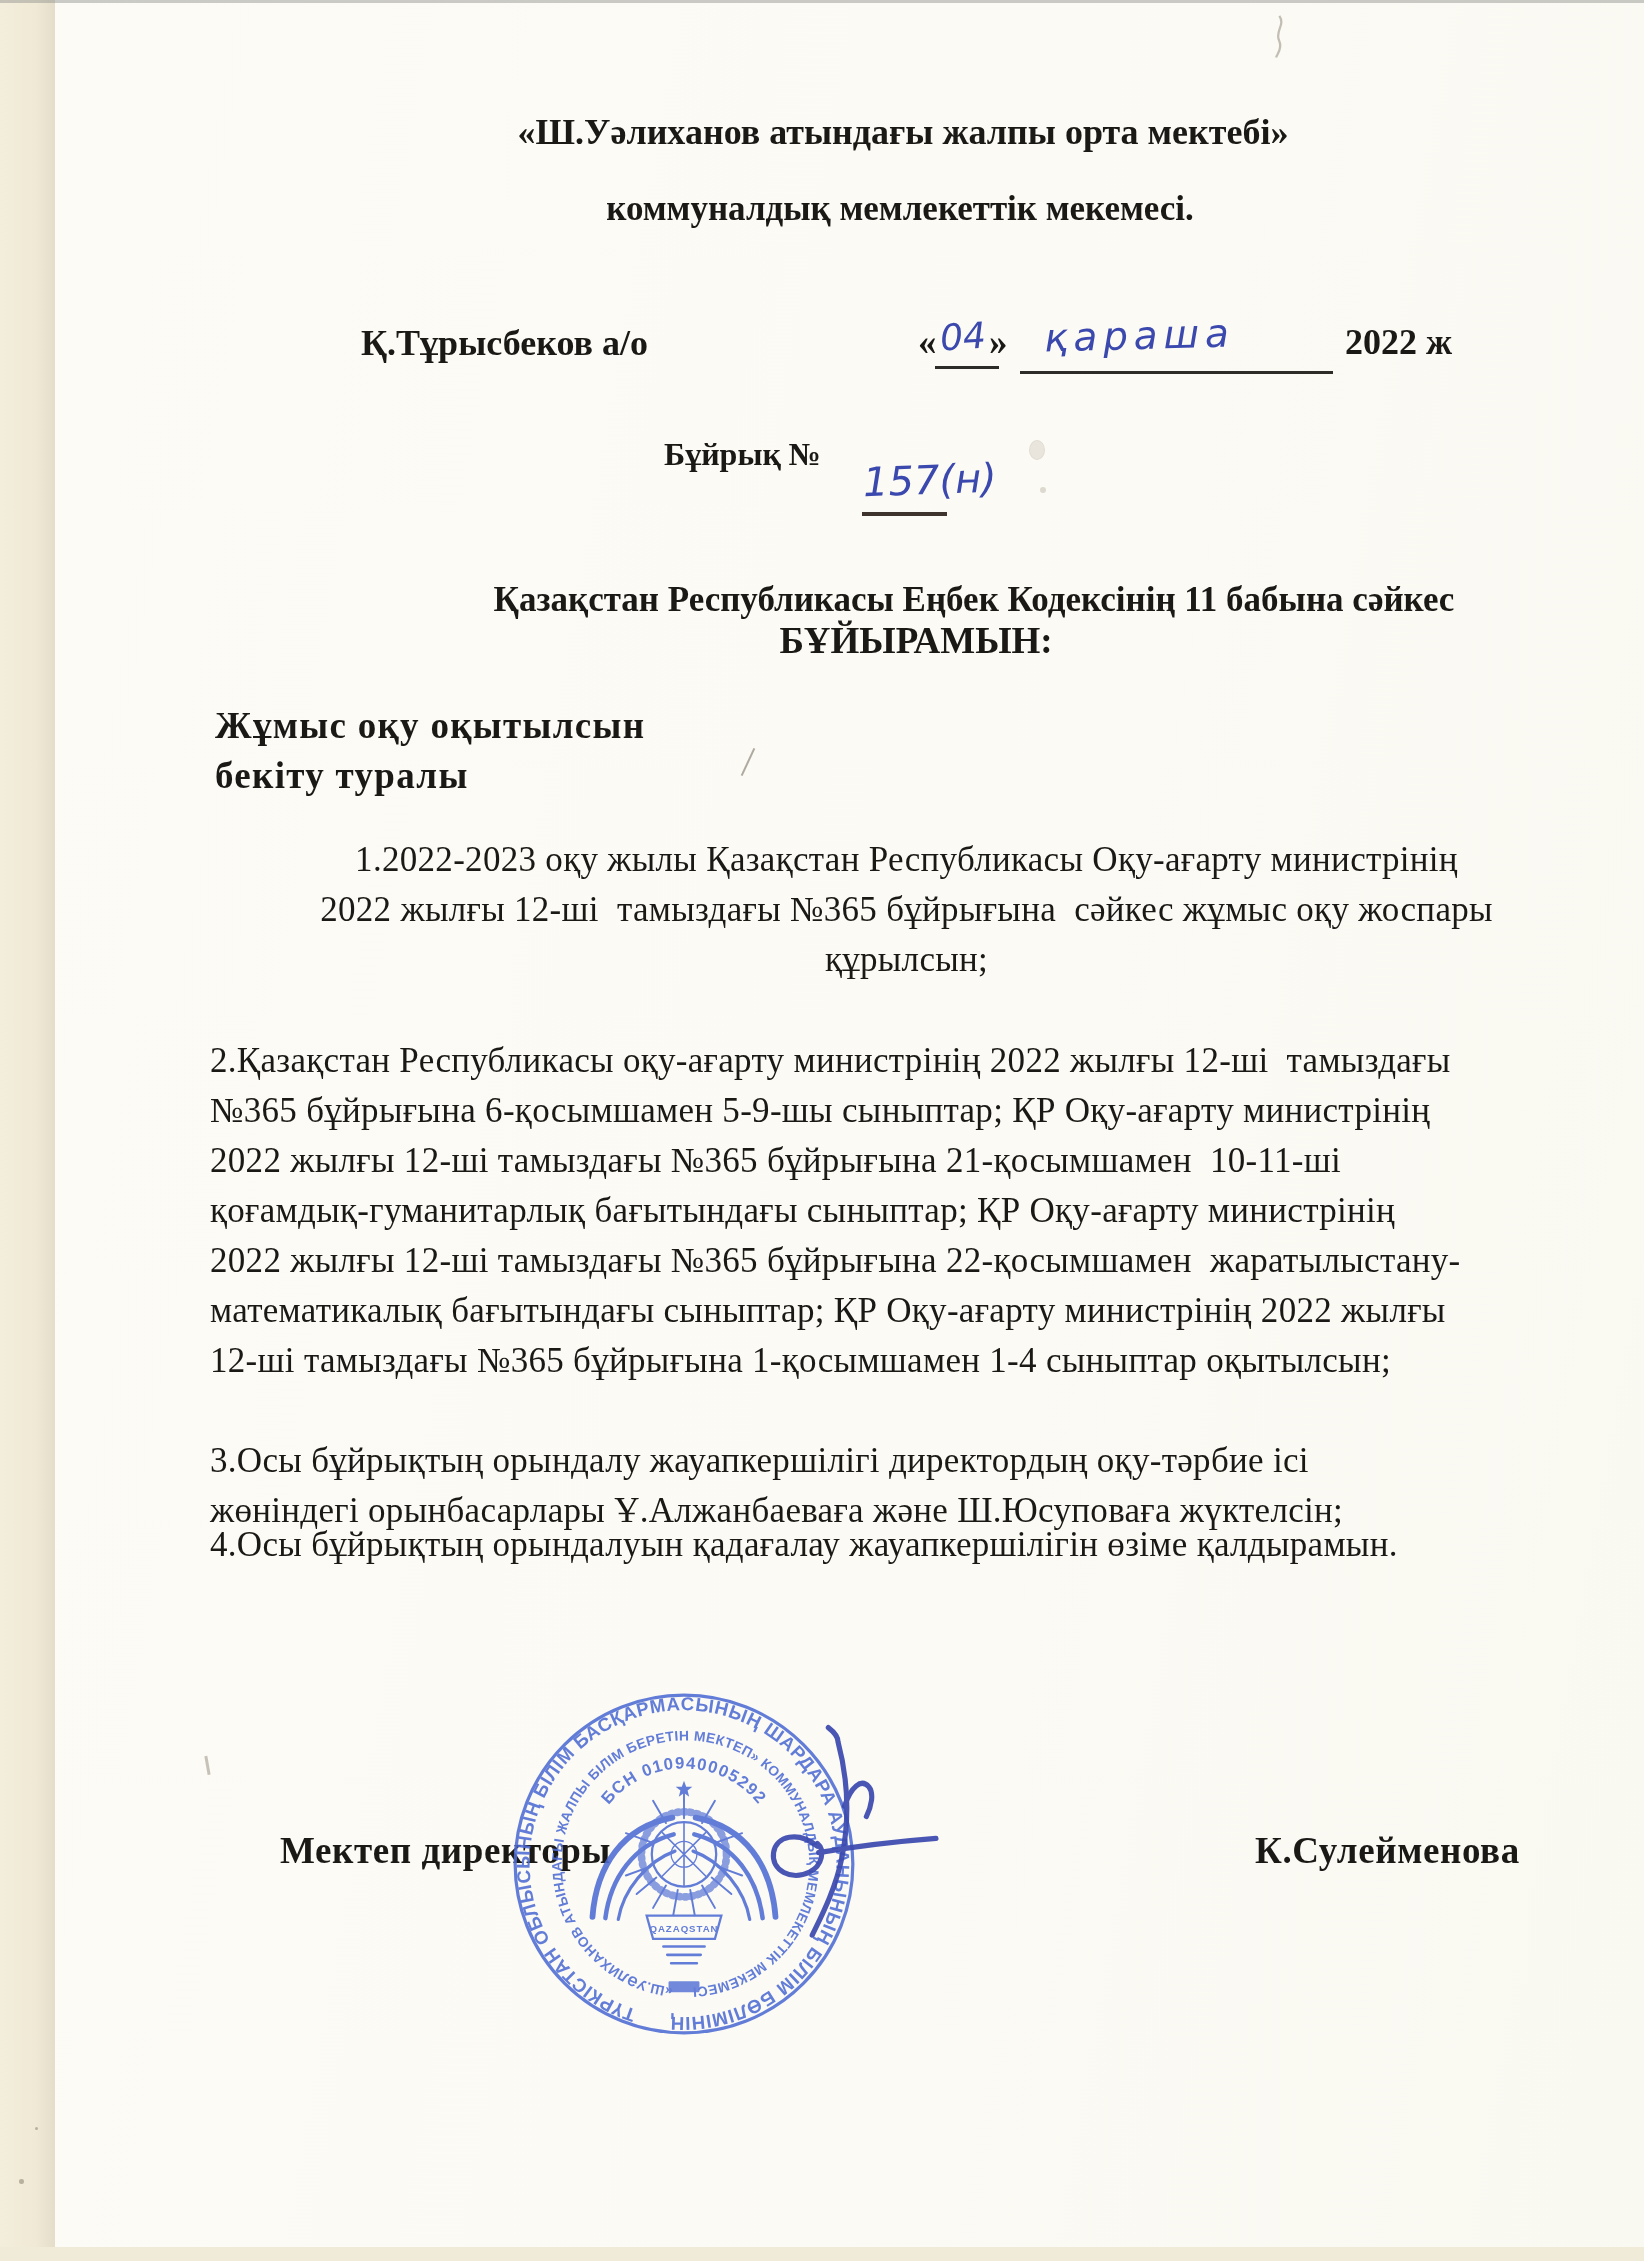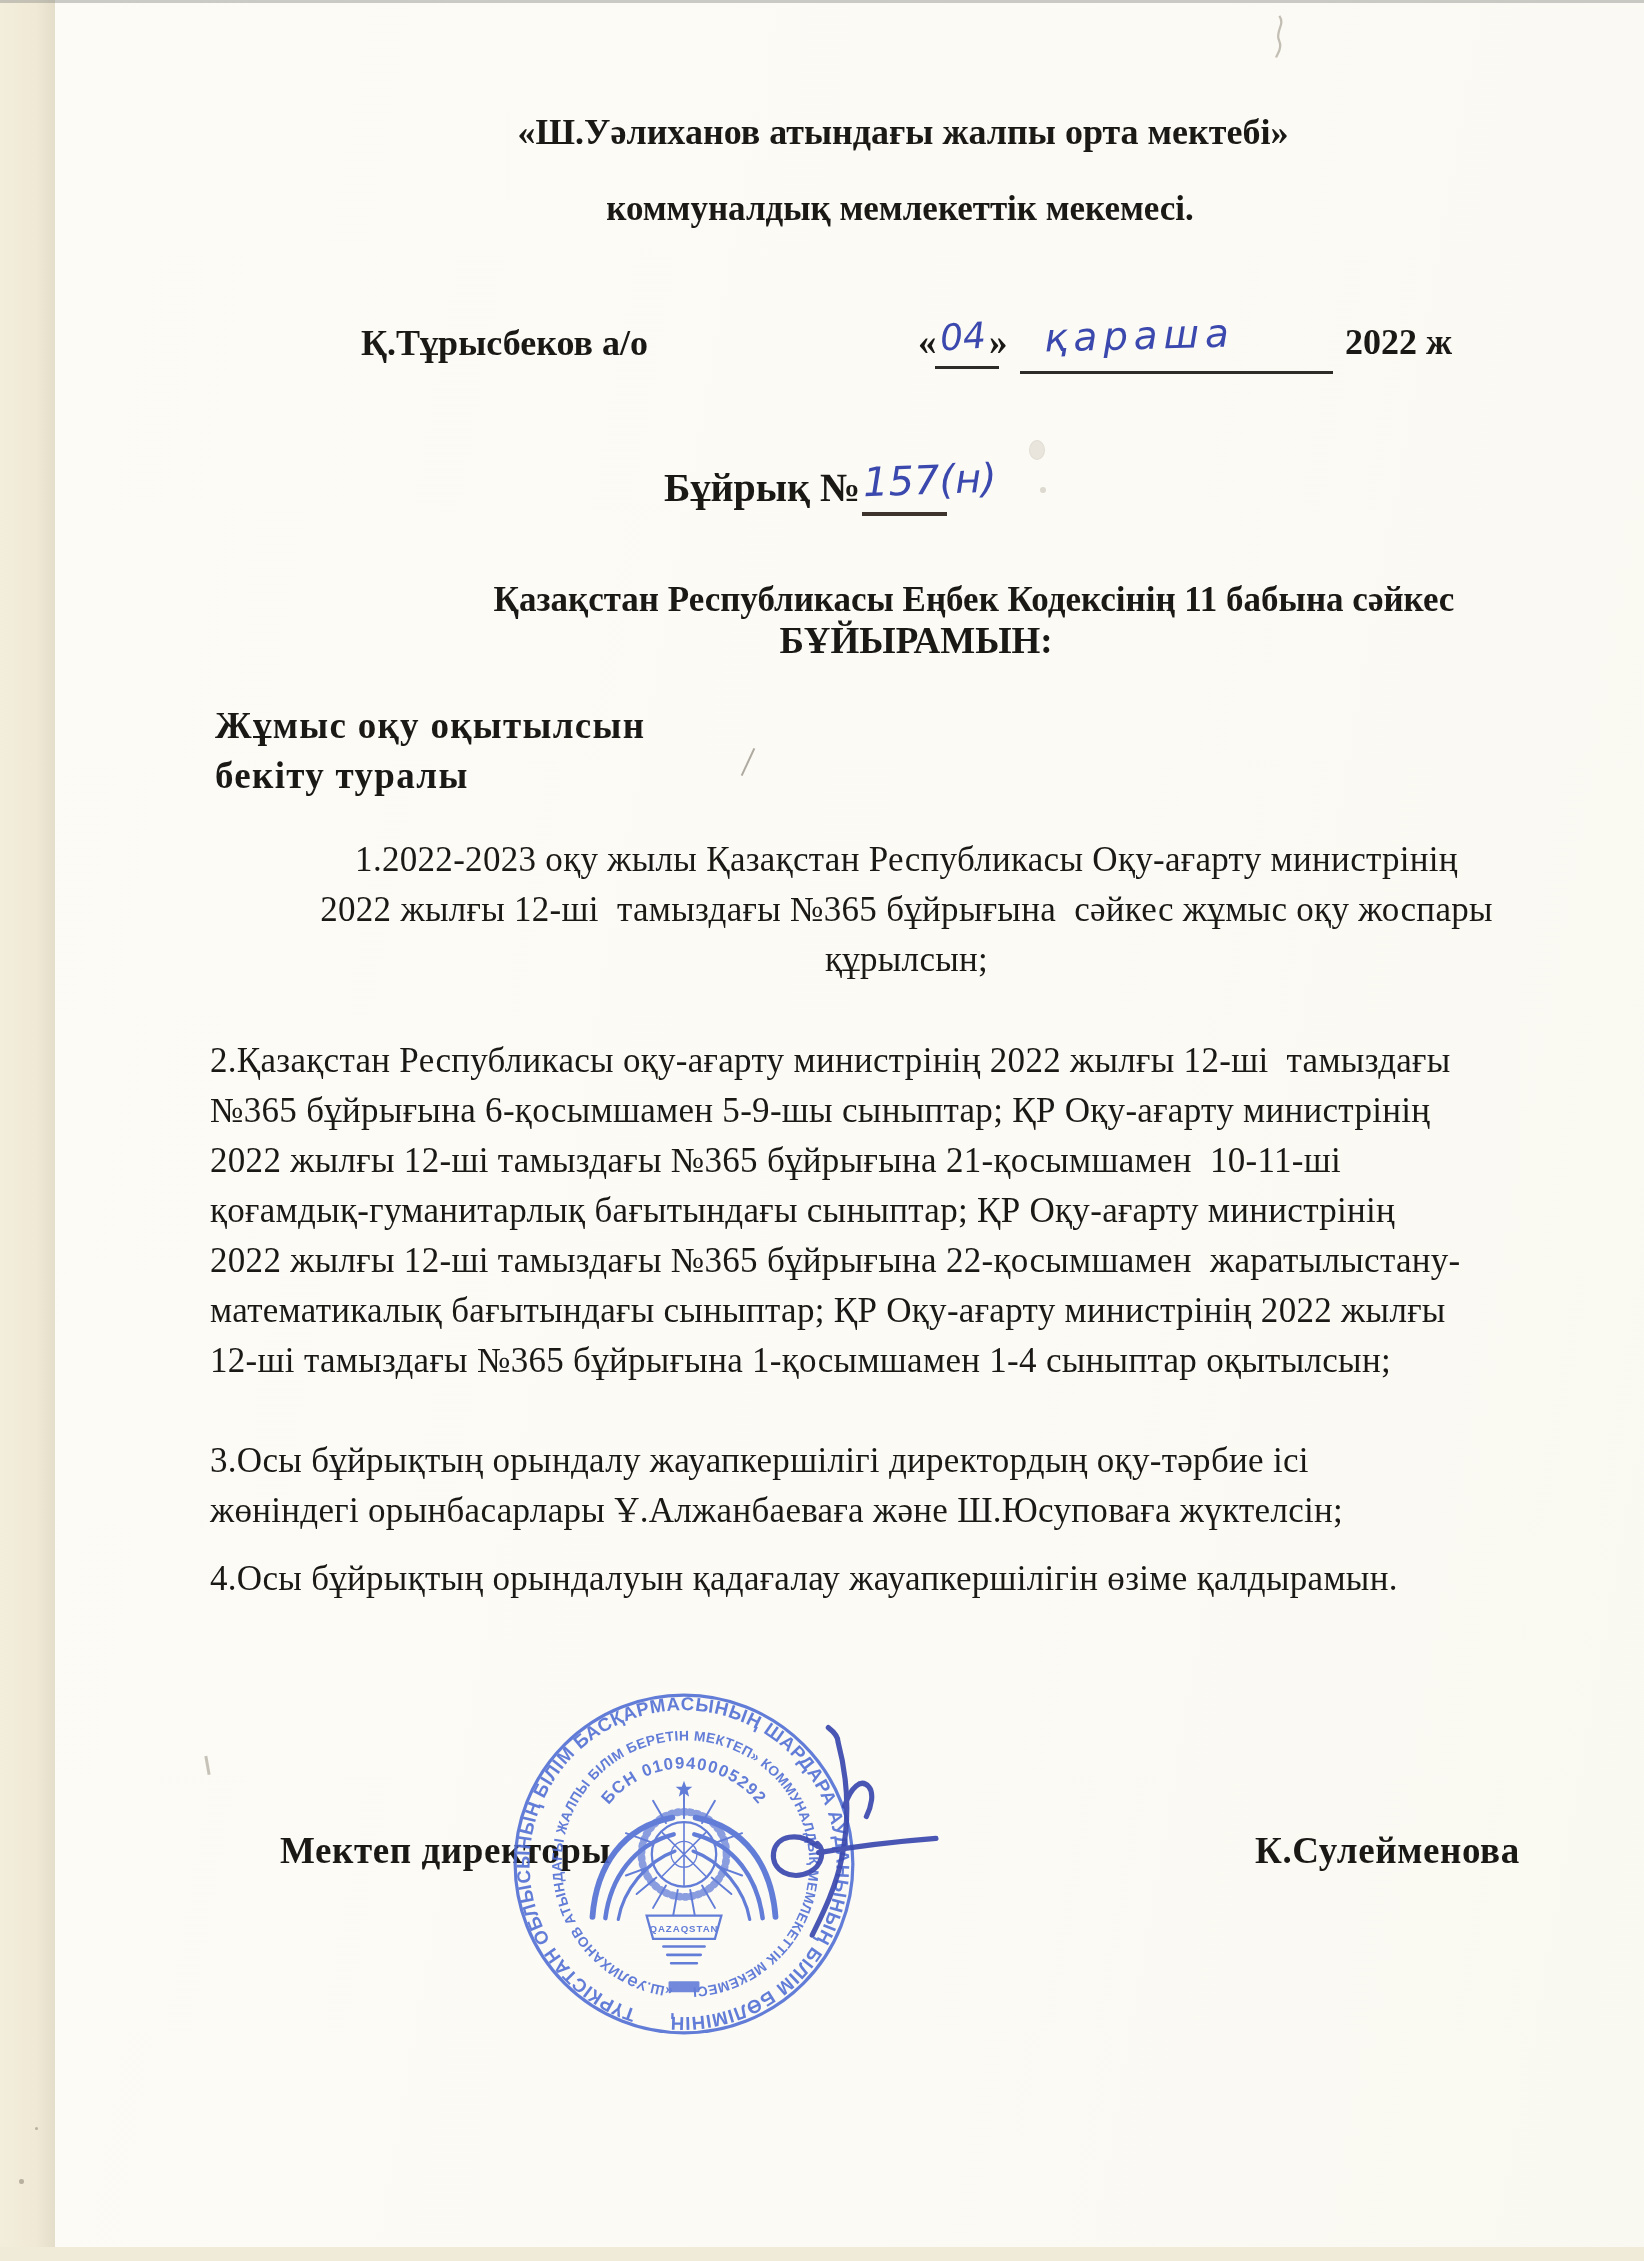--- a/index.html
+++ b/index.html
@@ -29,21 +29,21 @@
 
   <div class="abs b" style="left:361px;top:322px;font-size:36px;text-align:center;">Қ.Тұрысбеков а/о</div>
   <div class="abs b" style="left:918px;top:320px;font-size:37px;">«</div>
   <div class="abs hw" style="left:940px;top:316px;font-size:36px;transform:rotate(-4deg);">04</div>
   <div class="abs b" style="left:989px;top:320px;font-size:37px;">»</div>
   <div class="abs rule artifact" style="left:935px;top:366px;width:64px;"></div>
   <div class="abs rule artifact" style="left:1020px;top:371px;width:313px;"></div>
   <div class="abs hw" style="left:1044px;top:313px;font-size:39px;letter-spacing:5.8px;transform:rotate(-1.5deg);">қараша</div>
   <div class="abs b" style="left:1345px;top:321px;font-size:36px;">2022 ж</div>
 
-  <div class="abs b" style="left:664px;top:464px;font-size:40px;">Бұйрық №</div>
+  <div class="abs b" style="left:664px;top:436px;font-size:32px;">Бұйрық №</div>
   <div class="abs hw" style="left:863px;top:457px;font-size:40px;transform:rotate(-2deg);">157(н)</div>
   <div class="abs rule artifact" style="left:862px;top:512px;width:85px;height:3.9px;background:#3f332d;"></div>
 
   <div class="abs b ctr" style="left:445px;top:580px;width:1058px;font-size:35px;">Қазақстан Республикасы Еңбек Кодексінің 11 бабына сәйкес</div>
   <div class="abs b ctr" style="left:387px;top:619px;width:1058px;font-size:37px;">БҰЙЫРАМЫН:</div>
 
   <div class="abs b" style="left:215px;top:704px;font-size:37px;letter-spacing:1.3px;">Жұмыс оқу оқытылсын</div>
   <div class="abs b" style="left:215px;top:754px;font-size:37px;letter-spacing:1.3px;">бекіту туралы</div>
 
   <div class="abs body-text" style="left:210px;top:835px;width:1393px;text-align:center;">1.2022-2023 оқу жылы Қазақстан Республикасы Оқу-ағарту министрінің
@@ -51,21 +51,21 @@
 құрылсын;</div>
   <div class="abs body-text" style="left:210px;top:1036px;width:1393px;">2.Қазақстан Республикасы оқу-ағарту министрінің 2022 жылғы 12-ші  тамыздағы
 №365 бұйрығына 6-қосымшамен 5-9-шы сыныптар; ҚР Оқу-ағарту министрінің
 2022 жылғы 12-ші тамыздағы №365 бұйрығына 21-қосымшамен  10-11-ші
 қоғамдық-гуманитарлық бағытындағы сыныптар; ҚР Оқу-ағарту министрінің
 2022 жылғы 12-ші тамыздағы №365 бұйрығына 22-қосымшамен  жаратылыстану-
 математикалық бағытындағы сыныптар; ҚР Оқу-ағарту министрінің 2022 жылғы
 12-ші тамыздағы №365 бұйрығына 1-қосымшамен 1-4 сыныптар оқытылсын;</div>
   <div class="abs body-text" style="left:210px;top:1436px;width:1393px;">3.Осы бұйрықтың орындалу жауапкершілігі директордың оқу-тәрбие ісі
 жөніндегі орынбасарлары Ұ.Алжанбаеваға және Ш.Юсуповаға жүктелсін;</div>
-  <div class="abs body-text" style="left:210px;top:1554px;width:1393px;">4.Осы бұйрықтың орындалуын қадағалау жауапкершілігін өзіме қалдырамын.</div>
+  <div class="abs body-text" style="left:210px;top:1520px;width:1393px;">4.Осы бұйрықтың орындалуын қадағалау жауапкершілігін өзіме қалдырамын.</div>
 
   <div class="abs b" style="left:280px;top:1829px;font-size:37px;letter-spacing:0.6px;">Мектеп директоры</div>
   <div class="abs b" style="left:1255px;top:1829px;font-size:37px;letter-spacing:0.6px;">К.Сулейменова</div>
 
   <svg class="abs" style="left:510px;top:1690px;opacity:.88;" width="348" height="348" viewBox="0 0 540 540">
     <defs>
       <path id="rOuter" d="M196.5,496.3 A238,238 0 1 1 200.4,497.5"></path>
       <path id="rMid" d="M253.3,461.2 A192,192 0 1 1 256.6,461.5"></path>
       <path id="rBsn" d="M127,231.7 A148,148 0 0 1 413,231.7"></path>
     </defs>

